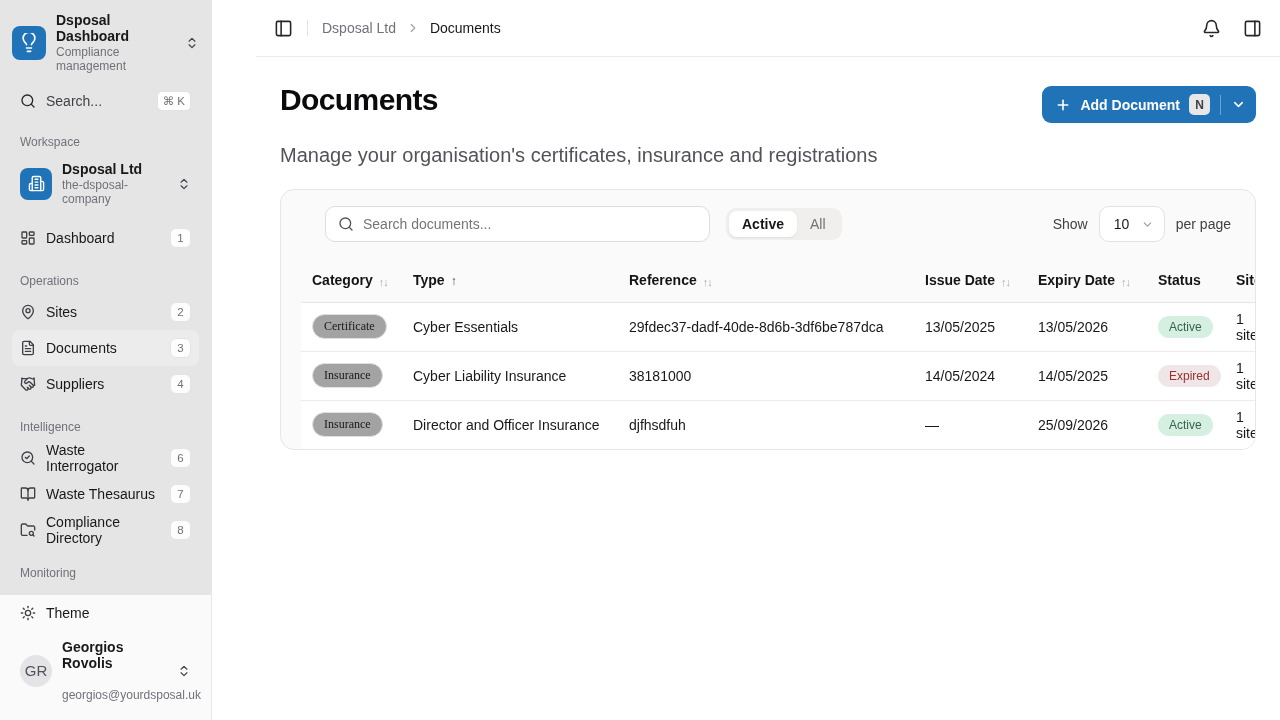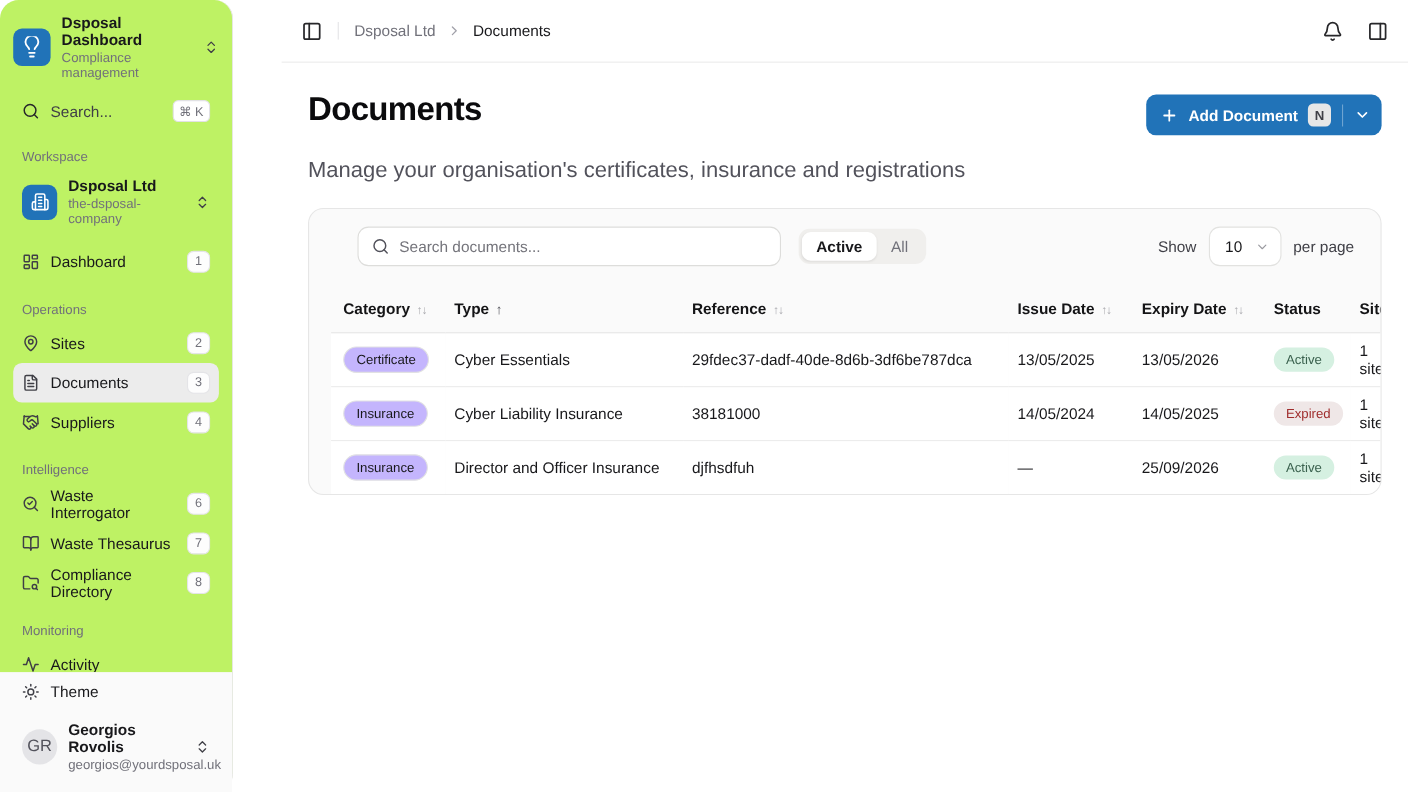--- a/index.html
+++ b/index.html
@@ -1,22 +1,22 @@
 <!DOCTYPE html>
 <html><head>
 <meta charset="utf-8">
 <style>
   * { margin:0; padding:0; box-sizing:border-box; }
   html,body { width:1280px; height:720px; overflow:hidden; background:#fff;
     font-family:"Liberation Sans","DejaVu Sans",sans-serif; color:#18181b; }
   svg { display:block; }
 
   
-  .sidebar { position:absolute; left:0; top:0; bottom:0; width:212px; background:#bef264;
-    border-right:1px solid #e7e7e7; display:flex; flex-direction:column;border-radius:17px; }
+  .sidebar { position:absolute; left:0; top:0; bottom:0; width:212px; background:#e5e5e5;
+    border-right:1px solid #e7e7e7; display:flex; flex-direction:column; }
   .sb-head { display:flex; align-items:center; gap:10px; padding:12px 12px 8px; }
   .logo { width:34px; height:34px; border-radius:8px; background:#2173b8; display:grid; place-items:center; flex:none; }
   .sb-head-text { flex:1; min-width:0; }
   .sb-title { font-size:14px; font-weight:700; }
   .sb-sub { font-size:12px; color:#71717a; margin-top:1px; }
   .chev-btn { color:#3f3f46; flex:none; cursor:pointer; }
   .sb-search { margin:4px 12px 0; display:flex; align-items:center; gap:10px; padding:6px 8px; border-radius:8px; cursor:pointer; }
   .sb-search-label { font-size:14px; color:#3f3f46; }
   .kbd { margin-left:auto; border:1px solid #e2e2e5; background:#fff; color:#71717a;
     font-size:11.5px; border-radius:5px; padding:2px 5px; }
@@ -32,21 +32,21 @@
   .sb-item.active { background:#ececec; }
   .sb-item .ic { color:#3f3f46; flex:none; }
   .sb-badge { margin-left:auto; border:1px solid #e4e4e7; background:#fdfdfd; color:#71717a;
     font-size:11.5px; border-radius:6px; min-width:21px; height:20px; display:grid; place-items:center; padding:0 5px; }
   .sb-foot { padding:0 12px 10px; background:#fafafa; }
   .user-row { display:flex; align-items:center; gap:10px; padding:8px; border-radius:8px; cursor:pointer; }
   .avatar { width:32px; height:32px; border-radius:50%; background:#e4e4e7; display:grid; place-items:center;
     font-size:15px; color:#52525b; flex:none;text-align:right; }
   .user-text { flex:1; min-width:0; }
   .user-name { font-size:14px; font-weight:700; }
-  .user-email { font-size:12px; color:#71717a; margin-top:1px; }
+  .user-email { font-size:12px; color:#71717a; margin-top:17px; }
 
   
   .main { position:absolute; left:256px; right:0; top:0; bottom:0; background:#fff; }
   .topbar { height:57px; border-bottom:1px solid #ebebeb; display:flex; align-items:center; padding:0 18px; }
   .icon-btn { color:#27272a; cursor:pointer; display:grid; place-items:center; }
   .vdiv { width:1px; height:16px; background:#e4e4e7; margin:0 14px; }
   .crumbs { display:flex; align-items:center; gap:10px; font-size:14px; }
   .crumb-root { color:#71717a; cursor:pointer; }
   .crumb-sep { color:#a1a1aa; }
   .crumb-cur { color:#18181b; }
@@ -76,22 +76,22 @@
 
   .table-wrap { padding-top:16px; }
   table { width:100%; border-collapse:collapse; table-layout:fixed; font-size:14px; }
   th { text-align:left; font-weight:700; color:#141416; height:44px; padding:0 8px; border-bottom:1px solid #e5e5e5; }
   th:first-child, td:first-child { padding-left:11px; }
   .th-inner { display:flex; align-items:flex-end; gap:6px; }
   .sort { color:#ababb0; font-size:11px; letter-spacing:-1px; }
   .sort-asc { color:#4b4b52; font-size:12px; }
   td { height:49px; padding:0 8px; background:#fff; border-bottom:1px solid #ececec; }
   tr:last-child td { border-bottom:none; }
-  .cat-pill { display:inline-block; border:1px solid #e1e1e3; background:#c4b5fd; border-radius:999px;
-    padding:4px 11px; font-size:12px; }
+  .cat-pill { display:inline-block; border:1px solid #e1e1e3; background:#a3a3a3; border-radius:999px;
+    padding:4px 11px; font-size:12px;font-family:Liberation Serif, serif; }
   .status { display:inline-block; border-radius:999px; padding:4px 11px; font-size:12px; }
   .status.active { background:#d5f0e1; color:#3a614e; }
   .status.expired { background:#efe7e7; color:#9f2d2d; }
 </style>
 </head>
 <body>
 
 <aside class="sidebar">
   <div class="sb-head">
     <span class="logo">

